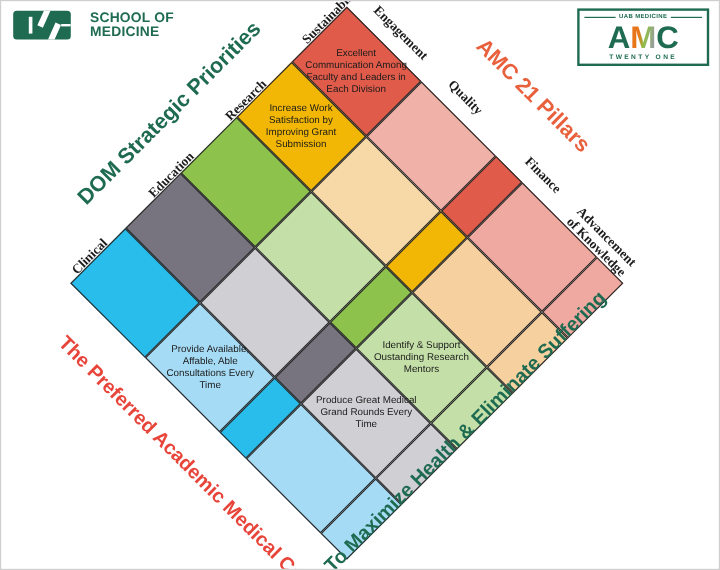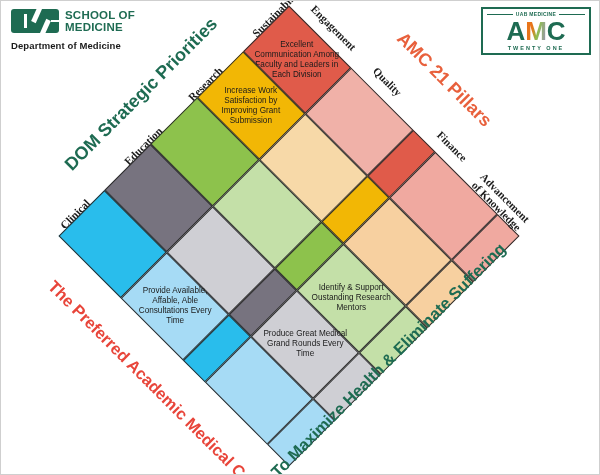--- a/index.html
+++ b/index.html
@@ -19,21 +19,21 @@
     box-sizing: border-box;
   }
 
   
   #uab-logo {
     position: absolute;
     left: 10px;
     top: 8px;
     display: flex;
     align-items: flex-start;
-    gap: 6px;
+    gap: 16px;
   }
   #uab-mark {
     width: 48px;
     height: 24px;
     background: #1E6B52;
     border-radius: 3px;
     position: relative;
     overflow: hidden;
     flex: none;
   }
@@ -210,21 +210,20 @@
       <div class="cut c1"></div>
       <div class="cut c2"></div>
       <div class="cut c3"></div>
       <div class="cut c4"></div>
     </div>
     <div id="uab-wordmark">
       <span>SCHOOL OF</span>
       <span>MEDICINE</span>
     </div>
   </div>
-  <div id="dom-dept">Department of Medicine</div>
 
   <div id="amc-logo">
     <div id="amc-top">
       <div class="rule"></div>
       <div class="txt">UAB MEDICINE</div>
       <div class="rule"></div>
     </div>
     <div id="amc-letters">
       <span class="la">A</span>
       <span class="lm">M</span>

